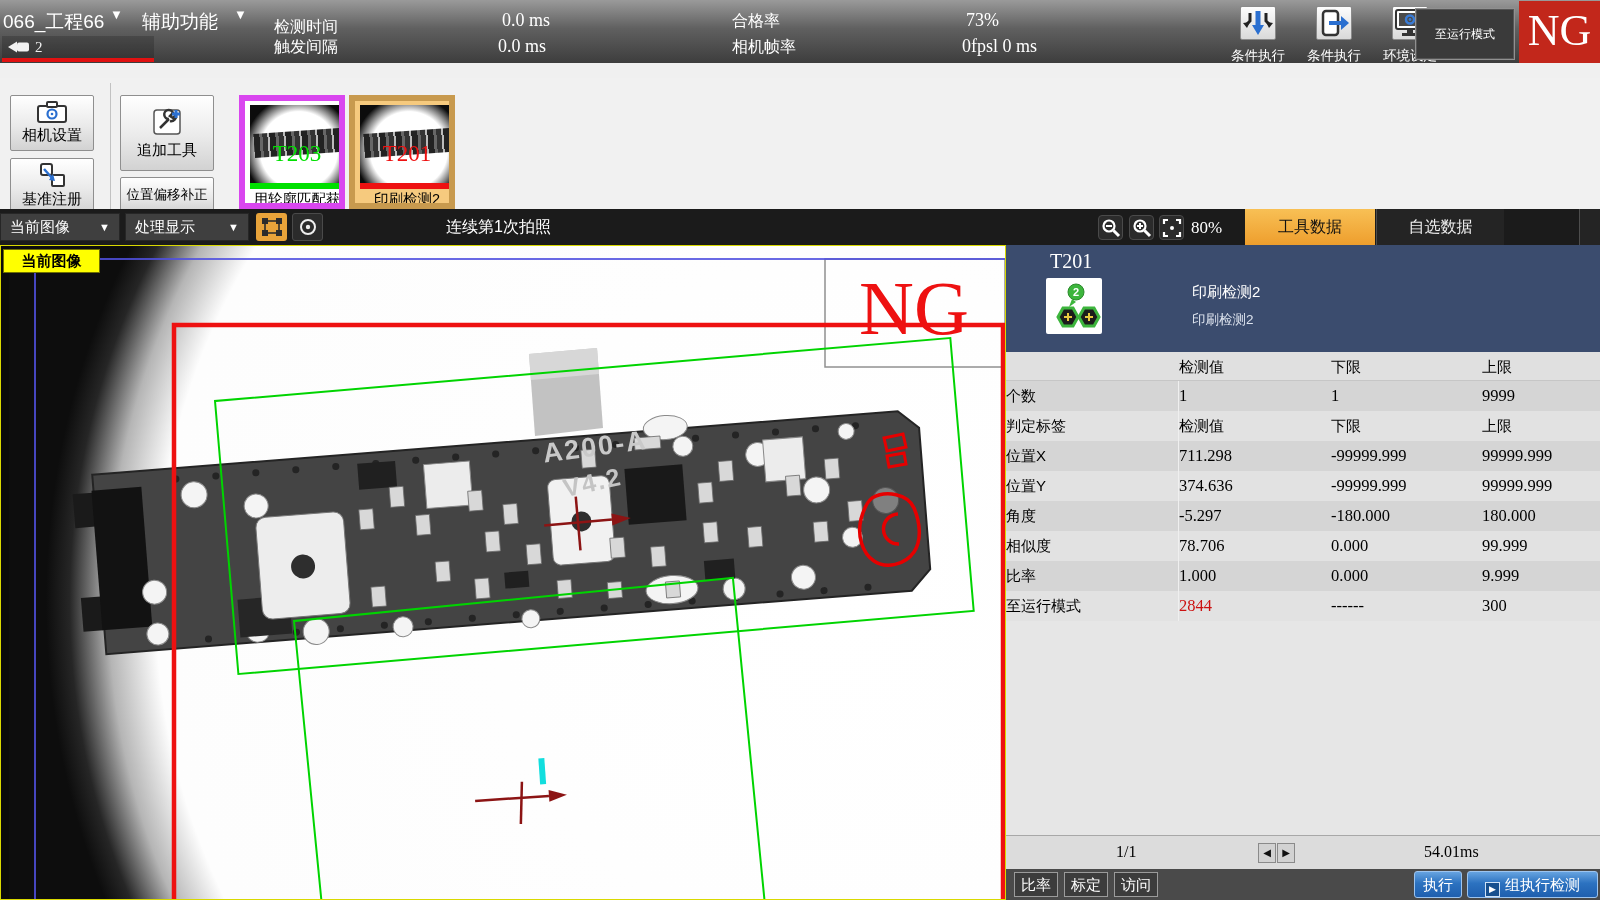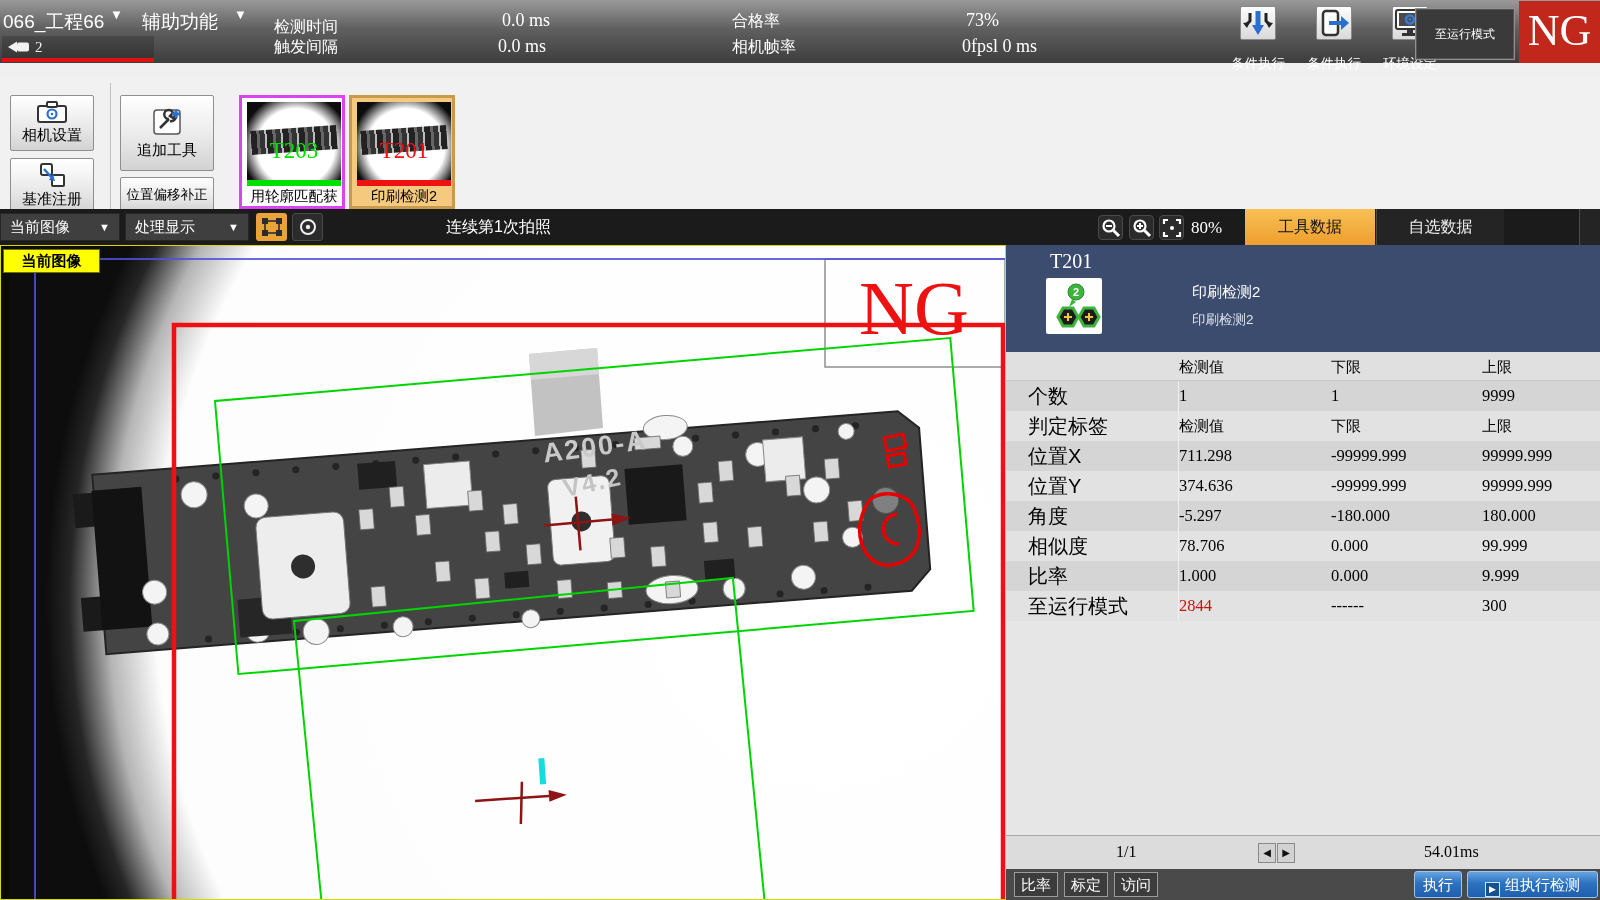--- a/index.html
+++ b/index.html
@@ -16,34 +16,34 @@
 #caret2{position:absolute;left:234px;top:7px;font-size:13px;color:#fff}
 #cam-tab{position:absolute;left:2px;top:36px;width:152px;height:22px;display:flex;
   align-items:center;gap:5px;padding-left:6px;background:rgba(0,0,0,.18)}
 #cam-tab .num{font-size:15px;color:#eee;font-family:"Liberation Serif",serif}
 #cam-red-bar{position:absolute;left:2px;top:58px;width:152px;height:4px;background:#e01111}
 .stat-label{position:absolute;font-size:16px;color:#fff}
 .stat-value{position:absolute;font-size:18px;color:#fff;font-family:"Liberation Serif",serif}
 .tb-action{position:absolute;top:6px;width:80px;height:54px;text-align:center;color:#fff;cursor:pointer}
 .tb-action .ic{display:inline-block;width:36px;height:34px;background:linear-gradient(#fdfdfd,#d9d9d9);
   border:1px solid #8a8a8a;border-radius:2px;padding:2px}
-.tb-action .lbl{font-size:13.5px;margin-top:14px}
+.tb-action .lbl{font-size:13.5px;margin-top:6px}
 #run-mode-btn{position:absolute;left:1415px;top:8px;width:100px;height:52px;background:#3a3a3a;
   border:1px solid #909090;box-shadow:inset 0 0 0 1px #555;color:#ffffff;font-size:12px;
   text-align:center;line-height:50px;cursor:pointer}
 #ng-badge{position:absolute;left:1519px;top:1px;width:81px;height:62px;background:#c2271b;
   color:#fff;font-family:"Liberation Serif",serif;font-size:44px;text-align:center;line-height:60px}
 
 
 #toolbar{position:absolute;left:0;top:78px;width:1600px;height:146px;background:#f1f1f1}
 .tbtn{position:absolute;display:flex;flex-direction:column;align-items:center;justify-content:center;
   gap:3px;background:linear-gradient(#ffffff,#eaeaea 55%,#d2d2d2);border:1px solid #8f8f8f;
   border-radius:2px;font-size:15px;color:#000;cursor:pointer}
 #sep1{position:absolute;left:110px;top:5px;width:1px;height:136px;background:#c2c2c2}
-.thumb{position:absolute;top:17px;width:106px;height:114px;border:3px solid #d946ef;background:#fff;overflow:hidden}
+.thumb{position:absolute;top:17px;width:106px;height:114px;border:6px solid #d946ef;background:#fff;overflow:hidden}
 .thumb .im{position:absolute;left:5px;top:4px;width:94px;height:78px;
   background:radial-gradient(circle at 52% 58%,#ffffff 0 58%,#888 70%,#0c0c0c 82%);overflow:hidden}
 .thumb .board{position:absolute;left:4px;top:26px;width:86px;height:24px;transform:rotate(-4deg);
   background:repeating-linear-gradient(90deg,#222 0 6px,#666 6px 9px,#333 9px 14px,#bbb 14px 16px)}
 .thumb .tid{position:absolute;left:0;top:36px;width:100%;text-align:center;
   font-family:"Liberation Serif",serif;font-size:23px}
 .thumb .bar{position:absolute;left:5px;top:82px;width:94px;height:6px}
 .thumb .tlabel{position:absolute;left:2px;top:90px;width:100px;font-size:14.5px;line-height:17px;
   text-align:center;color:#000}
 #scroll-strip{position:absolute;left:234px;top:131px;width:1366px;height:15px;background:#e3e3e3;
@@ -82,21 +82,21 @@
 #ptool-name{position:absolute;left:186px;top:38px;font-size:15px}
 #ptool-desc{position:absolute;left:186px;top:66px;font-size:13.5px;color:#dde3ee}
 .grid4{display:grid;grid-template-columns:173px 152px 151px 1fr}
 #pcolhead{position:absolute;left:0;top:107px;width:594px;height:29px;line-height:29px;
   background:#e0e0e0;font-size:15px;color:#000;border-bottom:1px solid #c6c6c6}
 #ptable{position:absolute;left:0;top:136px;width:594px}
 .trow{height:30px;line-height:30px}
 .trow:nth-child(odd){background:#d5d5d5}
 .trow:nth-child(even){background:#e2e2e2}
 .tc{overflow:hidden;white-space:nowrap}
-.tlabel2{padding-left:22px;font-size:20px;border-right:1px solid #efefef}
+.tlabel2{font-size:15px;border-right:1px solid #efefef}
 .tval{font-family:"Liberation Serif",serif;font-size:16.5px}
 .red{color:#cc1111}
 #pager{position:absolute;left:0;top:590px;width:594px;height:34px;background:#dcdcdc;
   border-top:1px solid #a8a8a8;font-family:"Liberation Serif",serif;font-size:16px;color:#000}
 #pager .pg{position:absolute;left:110px;top:7px}
 #pager .tm{position:absolute;left:418px;top:7px}
 .pgbtn{position:absolute;top:7px;width:18px;height:20px;background:#d2d2d2;border:1px solid #8a8a8a;
   font-size:10px;line-height:18px;text-align:center;color:#111;cursor:pointer;font-family:"Liberation Sans",sans-serif}
 #pfooter{position:absolute;left:0;top:624px;width:594px;height:31px;background:#4a4a4a}
 .fbtn{position:absolute;top:3px;height:25px;background:#3c3c3c;border:1px solid #9b9b9b;

